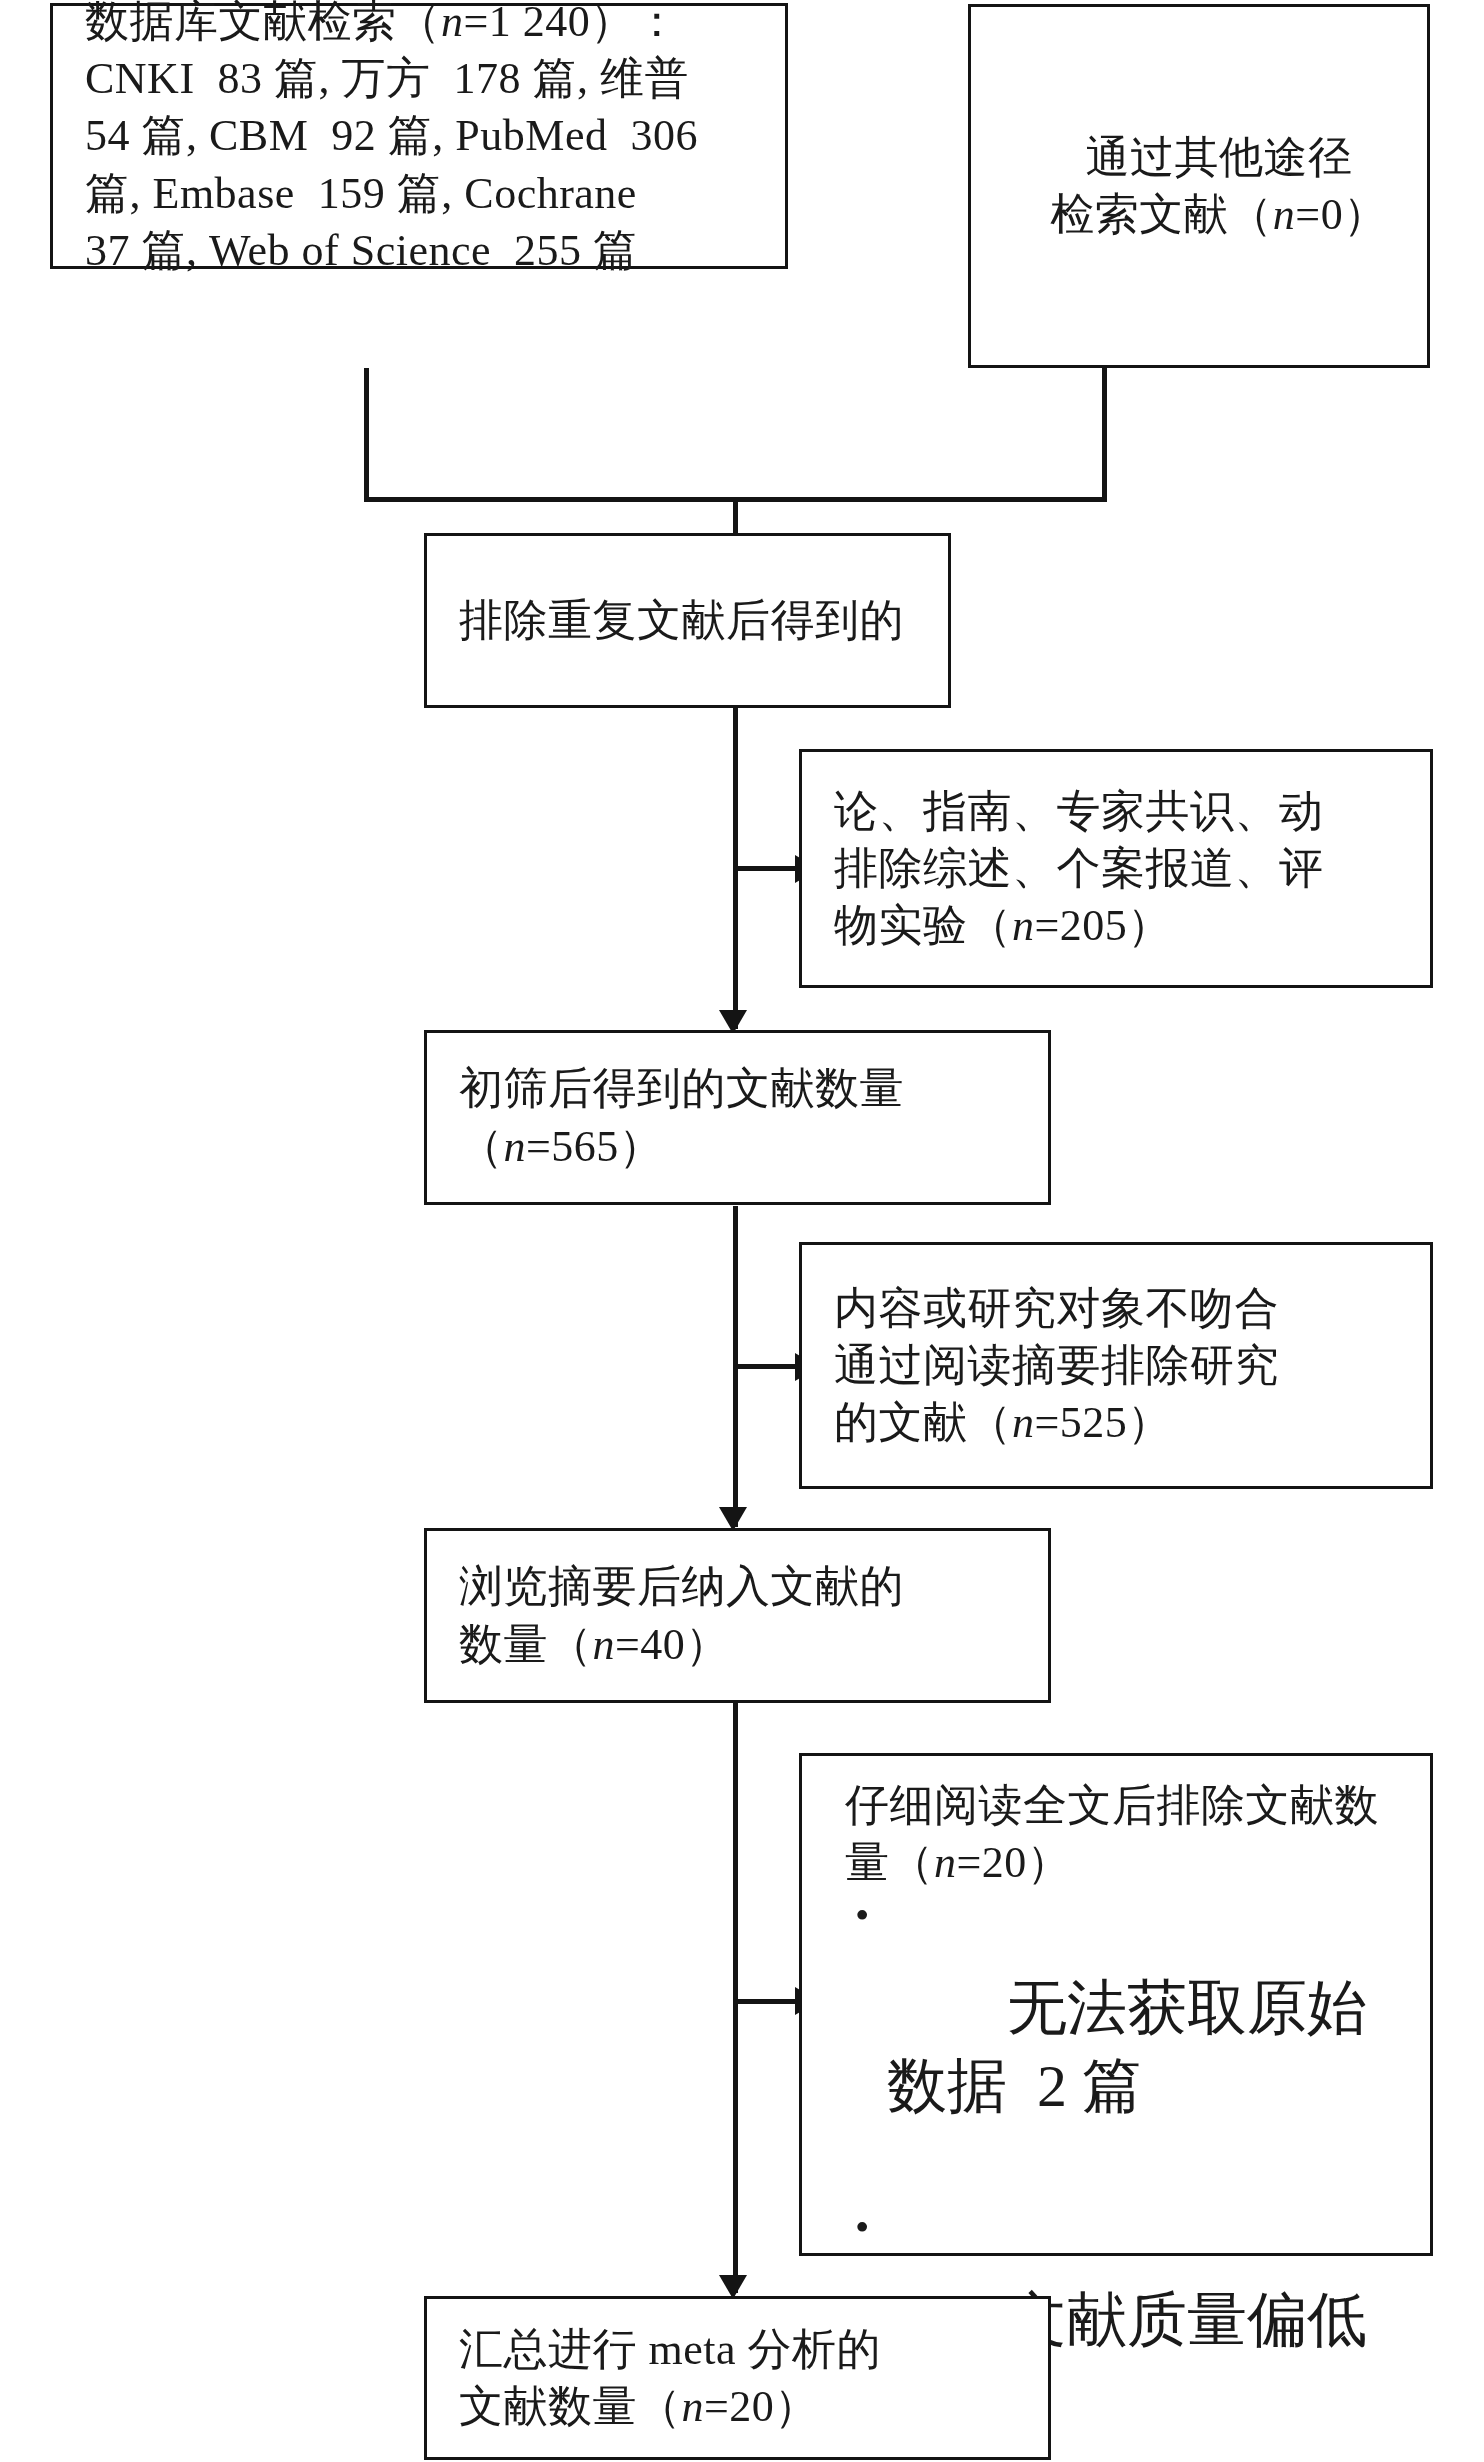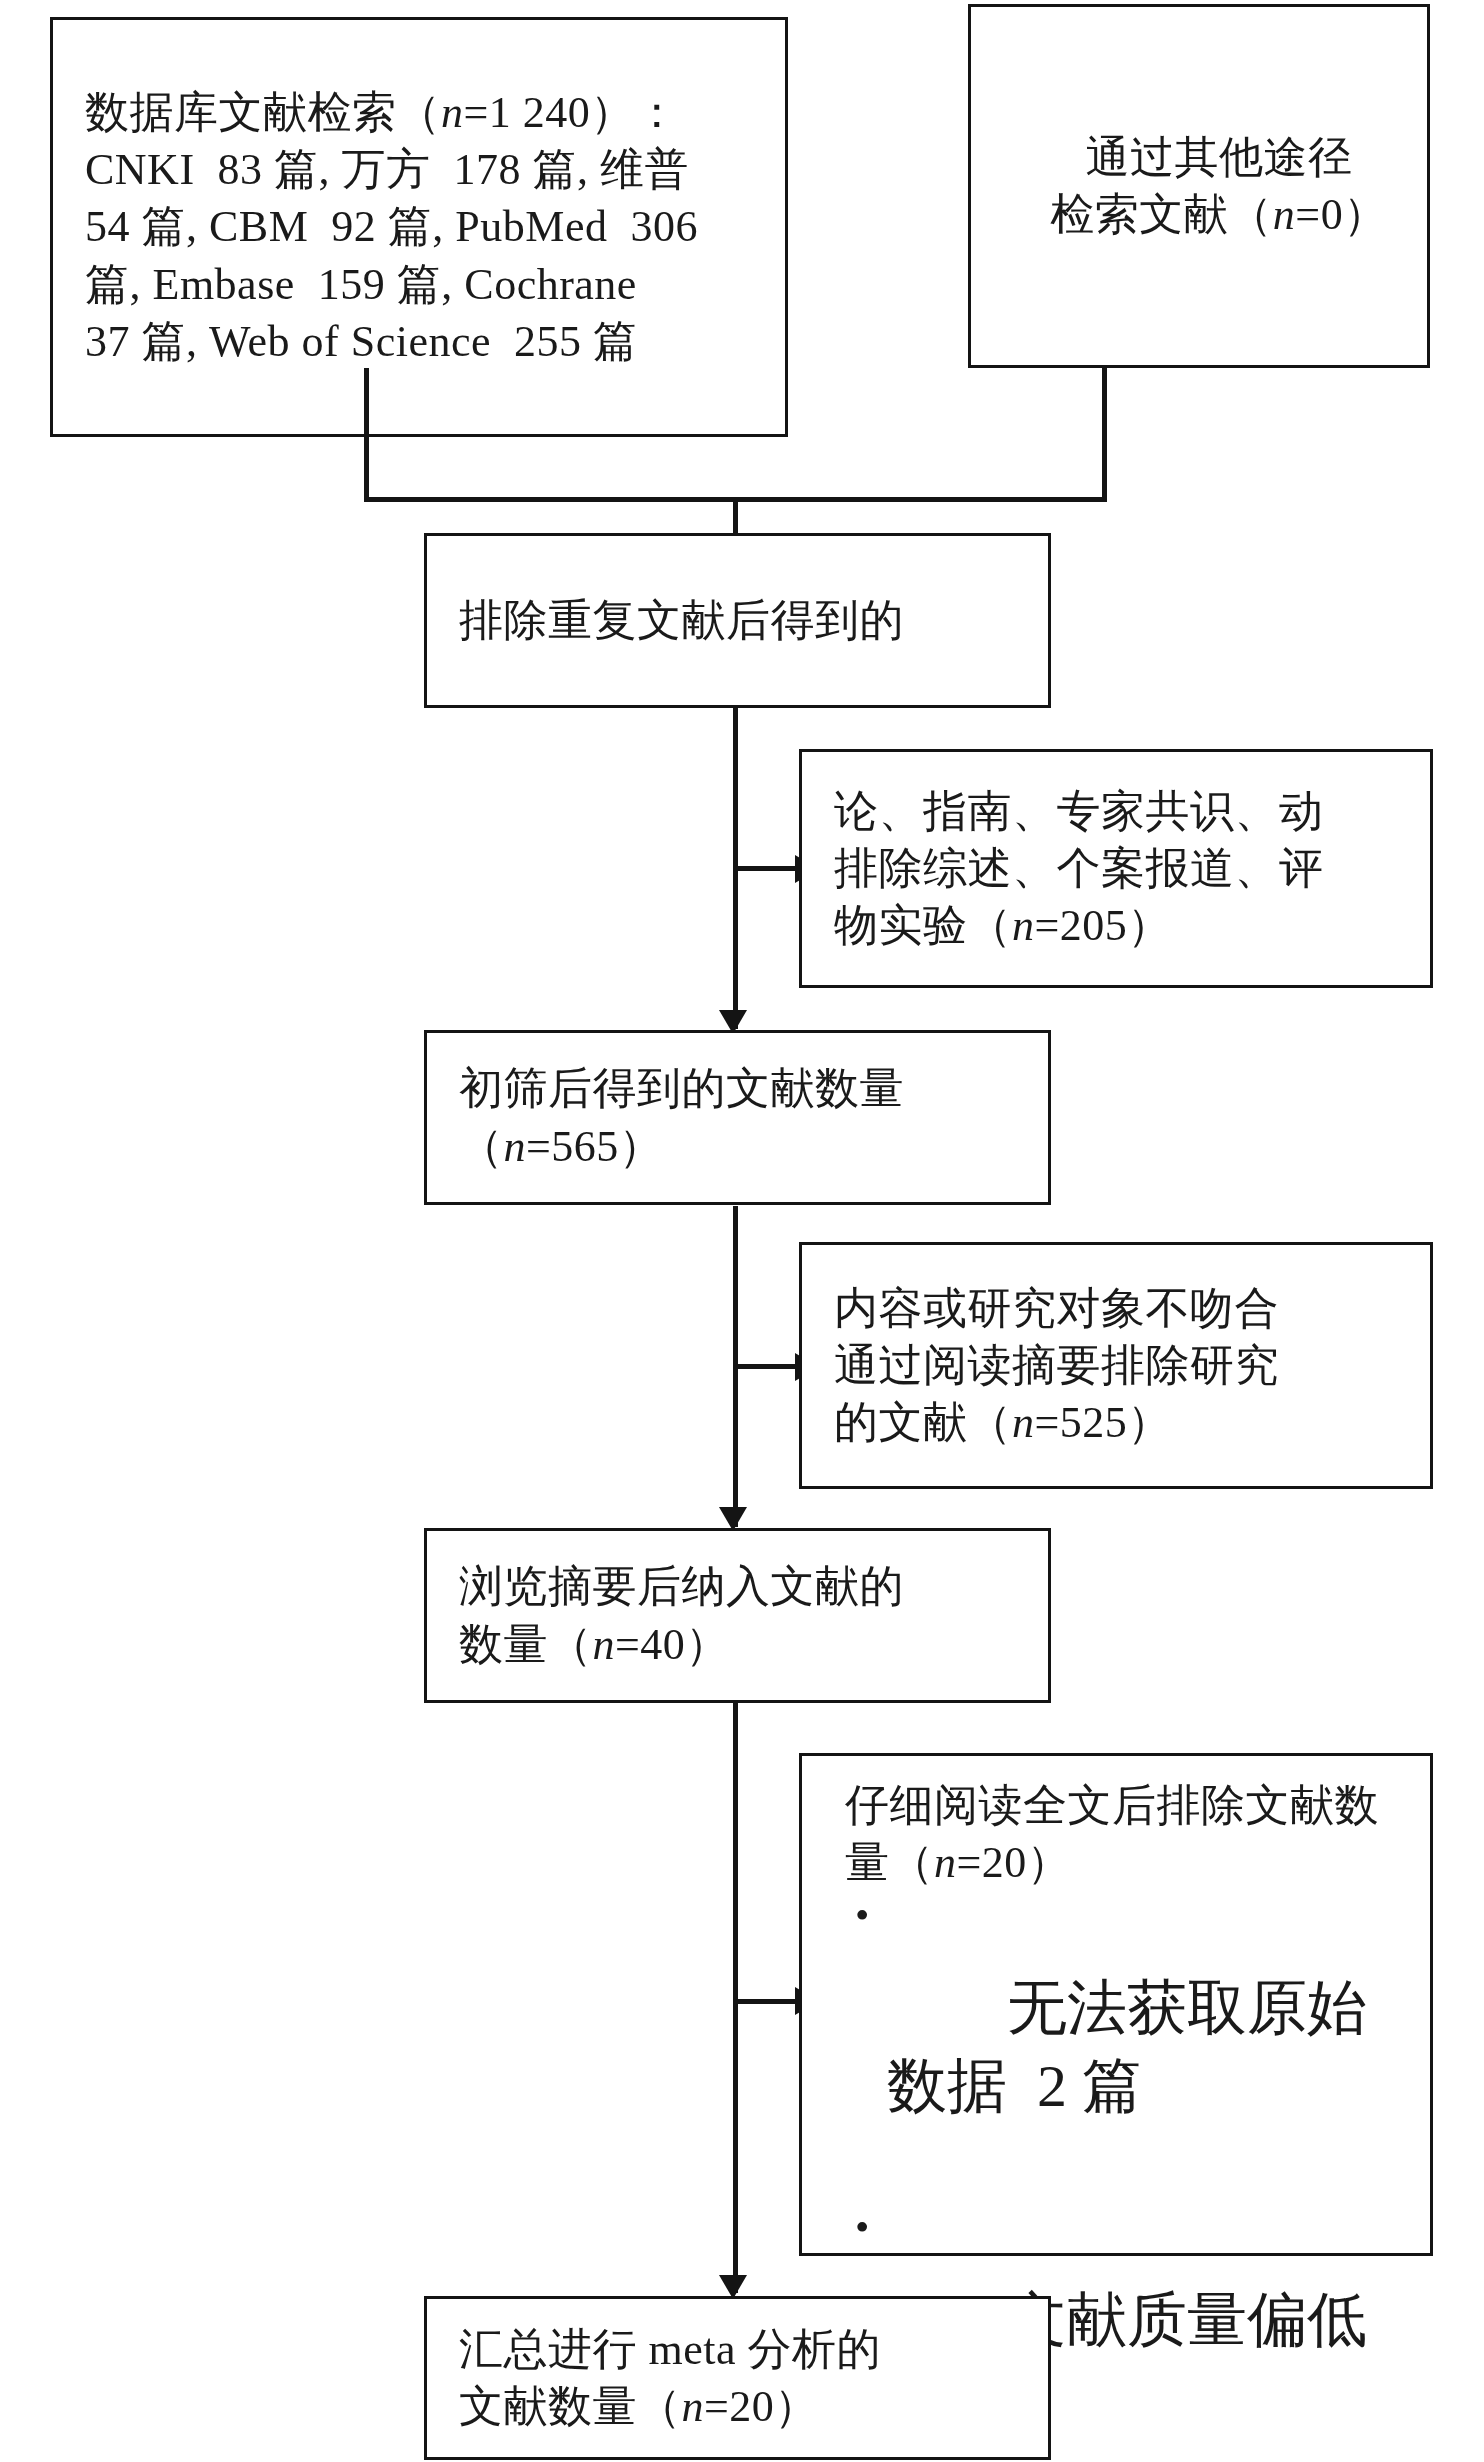--- a/index.html
+++ b/index.html
@@ -89,40 +89,40 @@
     top: -1.9px;
     font-size: 41px;
     line-height: 1.30;
   }
 </style>
 </head>
 <body>
 
 <div id="stage">
 
-  <div class="box" style="left:50px; top:17px; width:738px; height:420px;">
+  <div class="box" style="left:50px; top:3px; width:738px; height:266px;">
     <span class="line pad-l">数据库文献检索（<span class="ital">n</span>=1 240）：</span>
     <span class="line pad-l">CNKI  83 篇, 万方  178 篇, 维普</span>
     <span class="line pad-l">54 篇, CBM  92 篇, PubMed  306</span>
     <span class="line pad-l">篇, Embase  159 篇, Cochrane</span>
     <span class="line pad-l">37 篇, Web of Science  255 篇</span>
   </div>
 
   <div class="box" style="left:968px; top:3.8px; width:462px; height:364px; align-items:center;padding-left:40px;">
     <span class="line">通过其他途径</span>
     <span class="line">检索文献（<span class="ital">n</span>=0）</span>
   </div>
 
   <div class="vline" style="left:364px;  top:368px; height:133px;"></div>
   <div class="vline" style="left:1102px; top:368px; height:133px;"></div>
   <div class="hline" style="left:364px;  top:497px; width:743px;"></div>
   <div class="vline" style="left:733px;  top:497px; height:94px;"></div>
   <div class="arrow-down" style="left:719px; top:577px;"></div>
 
-  <div class="box" style="left:424px; top:533px; width:627px; height:175px;">
+  <div class="box" style="left:424px; top:533px; width:527px; height:175px;">
     <span class="line pad-l">排除重复文献后得到的</span>
   </div>
 
   <div class="vline" style="left:733px; top:708px; height:321px;"></div>
   <div class="hline" style="left:733px; top:866px; width:68px;"></div>
   <div class="arrow-right" style="left:795px; top:855px;"></div>
   <div class="arrow-down" style="left:719px; top:1010px;"></div>
 
   <div class="box" style="left:799px; top:749px; width:634px; height:239px;">
     <span class="line pad-l">论、指南、专家共识、动</span>

